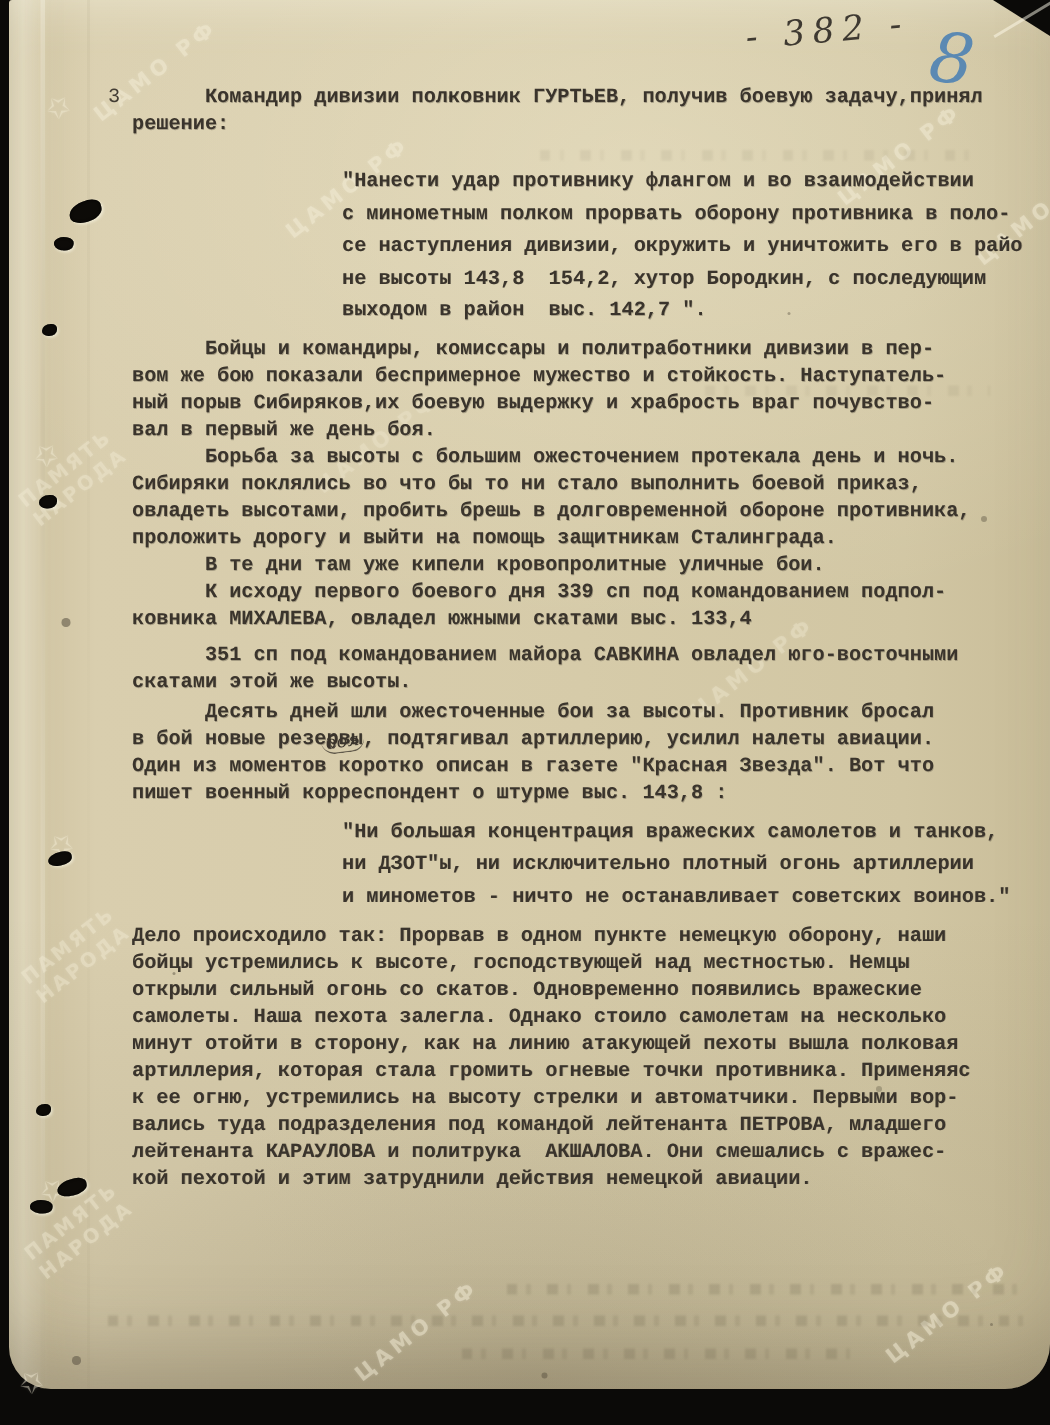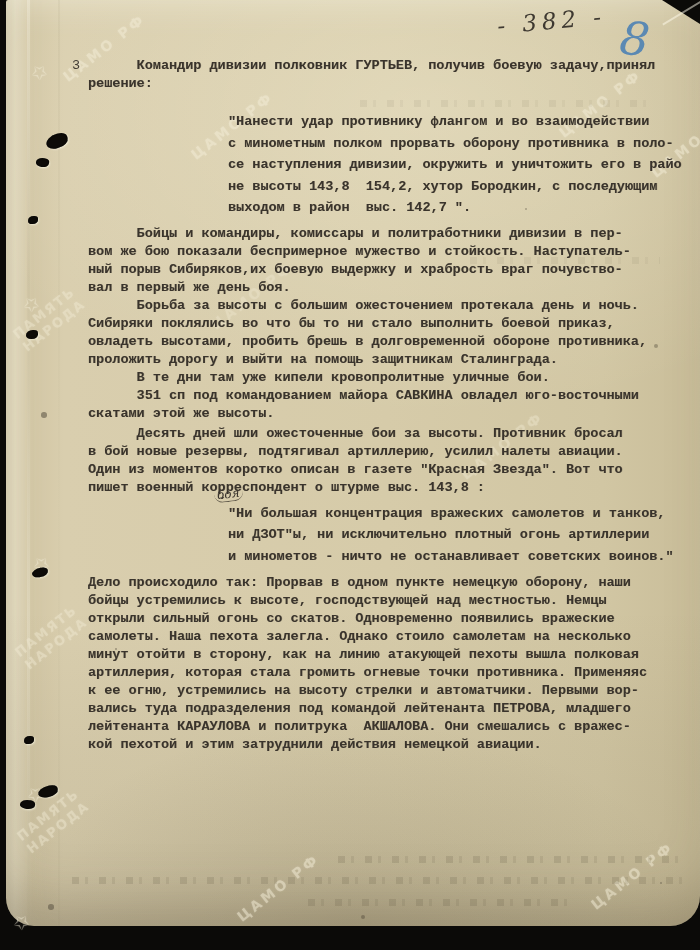--- a/index.html
+++ b/index.html
@@ -112,20 +112,22 @@
 выходом в район  выс. 142,7 ".</div>
     <div class="p">      Бойцы и командиры, комиссары и политработники дивизии в пер-
 вом же бою показали беспримерное мужество и стойкость. Наступатель-
 ный порыв Сибиряков,их боевую выдержку и храбрость враг почувство-
 вал в первый же день боя.</div>
     <div class="p">      Борьба за высоты с большим ожесточением протекала день и ночь.
 Сибиряки поклялись во что бы то ни стало выполнить боевой приказ,
 овладеть высотами, пробить брешь в долговременной обороне противника,
 проложить дорогу и выйти на помощь защитникам Сталинграда.</div>
     <div class="p">      В те дни там уже кипели кровопролитные уличные бои.</div>
+    <div class="p mb6">      К исходу первого боевого дня 339 сп под командованием подпол-
+ковника МИХАЛЕВА, овладел южными скатами выс. 133,4</div>
     <div class="p mb2">      351 сп под командованием майора САВКИНА овладел юго-восточными
 скатами этой же высоты.</div>
     <div class="p mb5">      Десять дней шли ожесточенные бои за высоты. Противник бросал
 в бой новые резервы, подтягивал артиллерию, усилил налеты авиации.
 Один из моментов коротко описан в газете "Красная Звезда". Вот что
 пишет военный корреспондент о штурме выс. 143,8 :</div>
     <div class="p quote mb7">"Ни большая концентрация вражеских самолетов и танков,
 ни ДЗОТ"ы, ни исключительно плотный огонь артиллерии
 и минометов - ничто не останавливает советских воинов."</div>
     <div class="p">Дело происходило так: Прорвав в одном пункте немецкую оборону, наши

